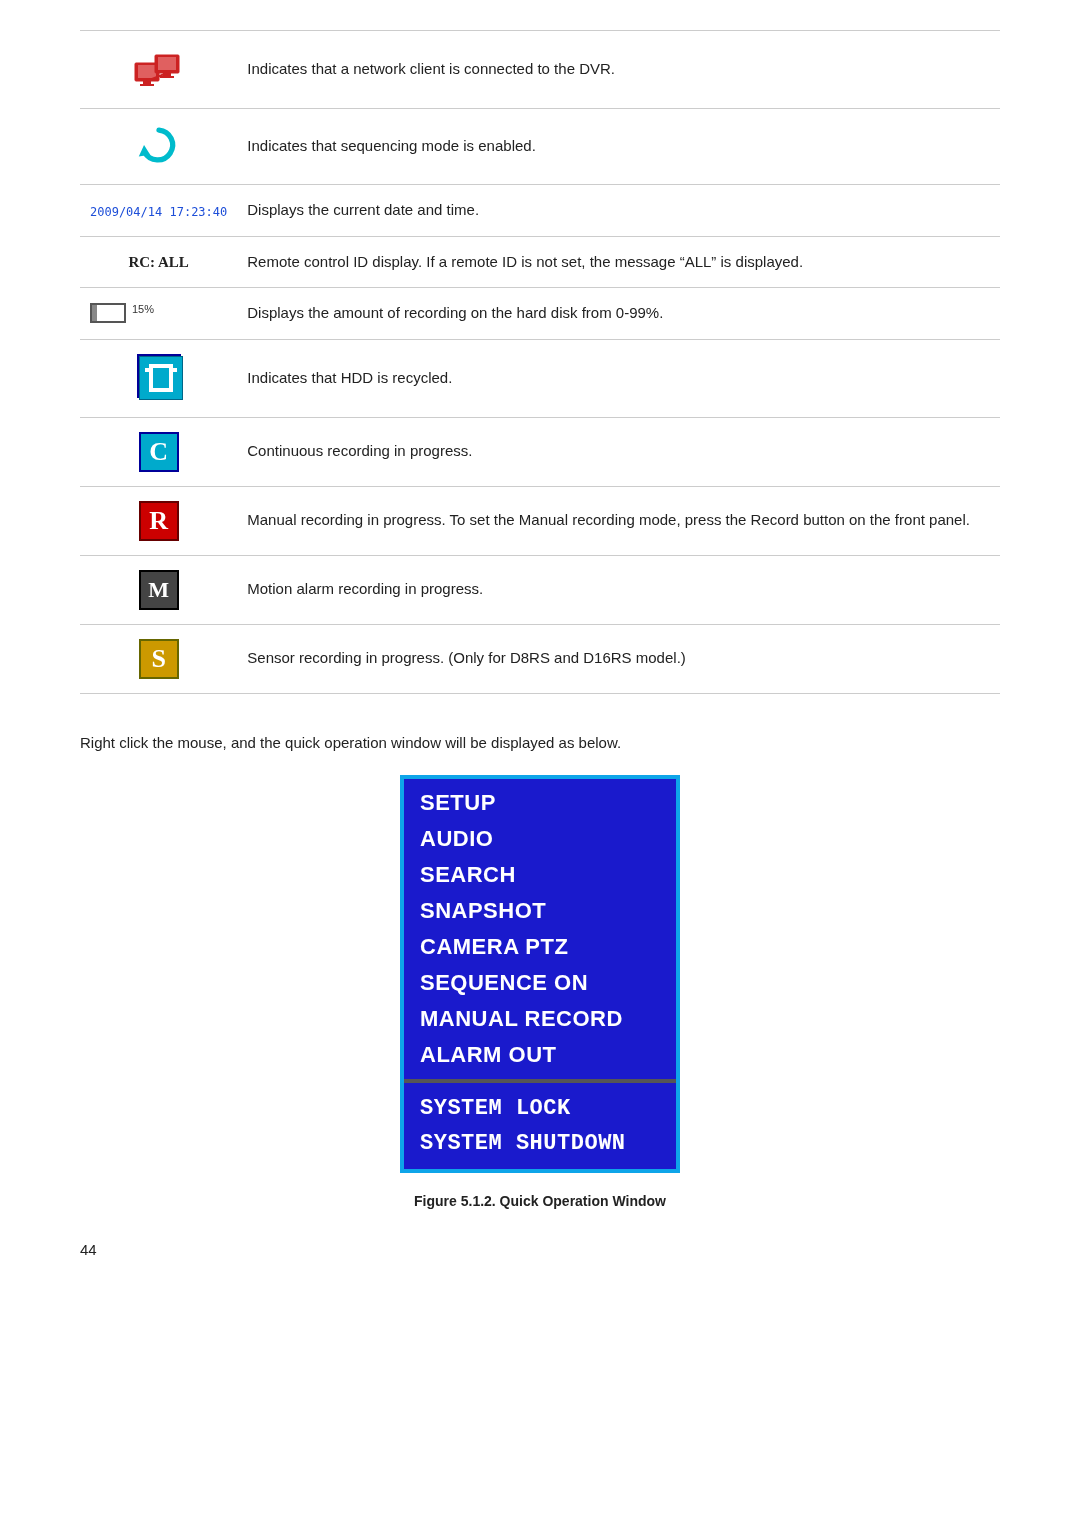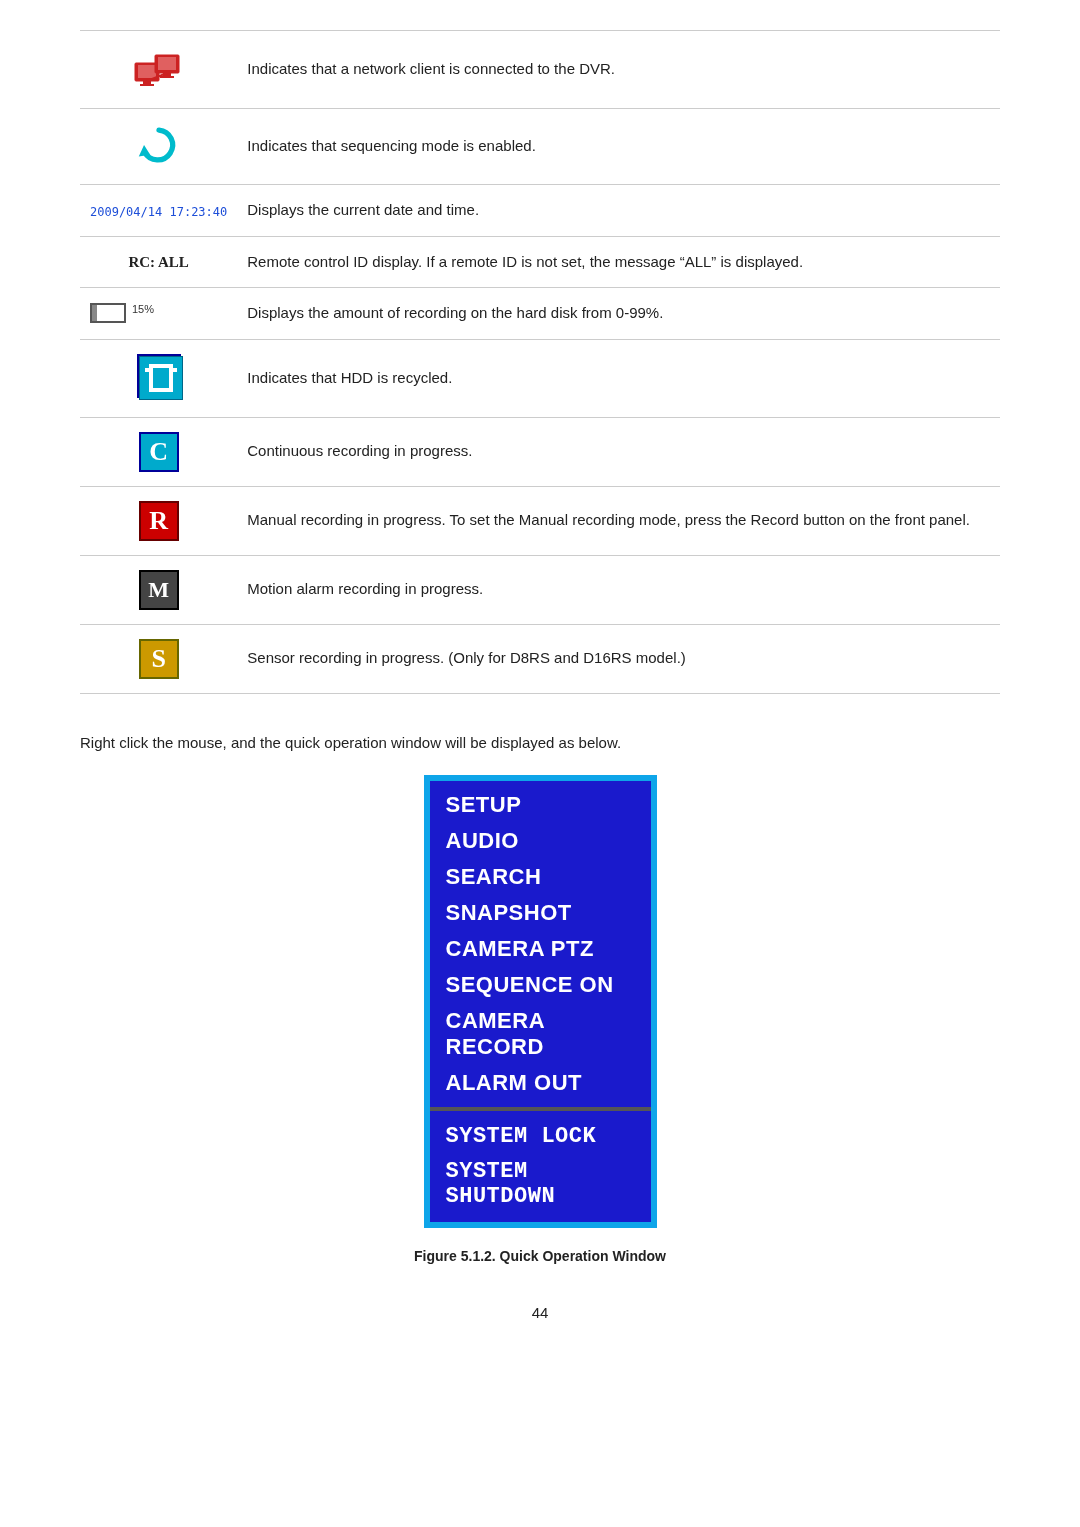--- a/index.html
+++ b/index.html
@@ -176,22 +176,22 @@
       margin-bottom: 24px;
     }
 
     .context-menu-wrapper {
       display: flex;
       justify-content: center;
       margin-bottom: 20px;
     }
 
     .context-menu {
-      width: 233px;
-      border: 6px solid #0ea5e9;
+      width: 280px;
+      border: 4px solid #0ea5e9;
       font-family: Arial, sans-serif;
       font-weight: bold;
     }
 
     .menu-group-blue {
       background: #1a1acc;
       padding: 6px 16px;
     }
 
     .menu-group-blue .menu-item {
@@ -238,22 +238,21 @@
 
     .figure-caption {
       text-align: center;
       font-size: 14px;
       font-weight: bold;
       margin-top: 10px;
       color: #222;
     }
 
     .page-number {
-      text-align: center;
-      margin-top: 40px;
+      margin-top: 32px;
       font-size: 15px;
       color: #222;
     }
 
     
     .network-icon-svg {
       display: inline-block;
     }
   </style>
 </head>
@@ -400,21 +399,21 @@
   <div class="context-menu-wrapper">
     <div class="context-menu">
 
       <div class="menu-group-blue">
         <div class="menu-item">SETUP</div>
         <div class="menu-item">AUDIO</div>
         <div class="menu-item">SEARCH</div>
         <div class="menu-item">SNAPSHOT</div>
         <div class="menu-item">CAMERA PTZ</div>
         <div class="menu-item">SEQUENCE ON</div>
-        <div class="menu-item">CAMERA RECORD</div>
+        <div class="menu-item">MANUAL RECORD</div>
         <div class="menu-item">ALARM OUT</div>
       </div>
 
       <div class="menu-divider"></div>
 
 
       <div class="menu-divider"></div>
 
       <div class="menu-group-bottom">
         <div class="menu-item">SYSTEM LOCK</div>

